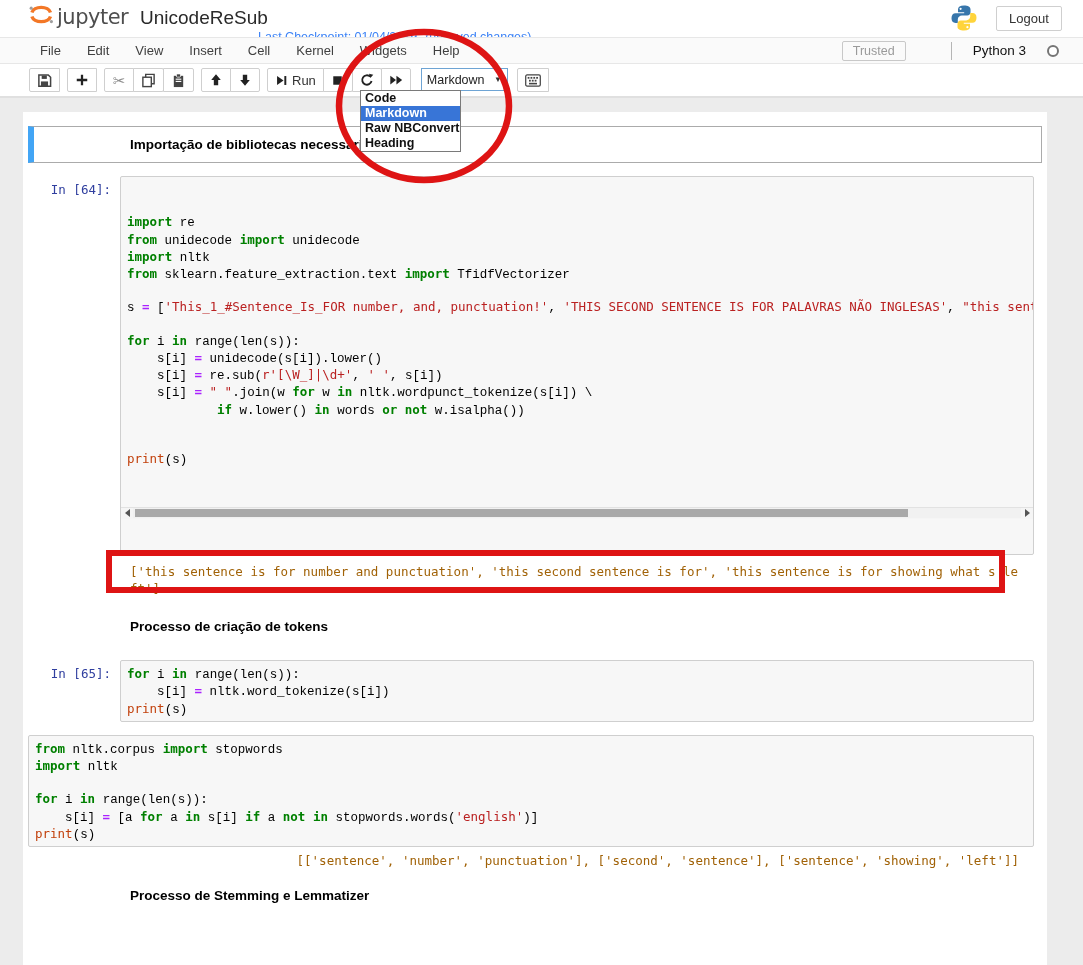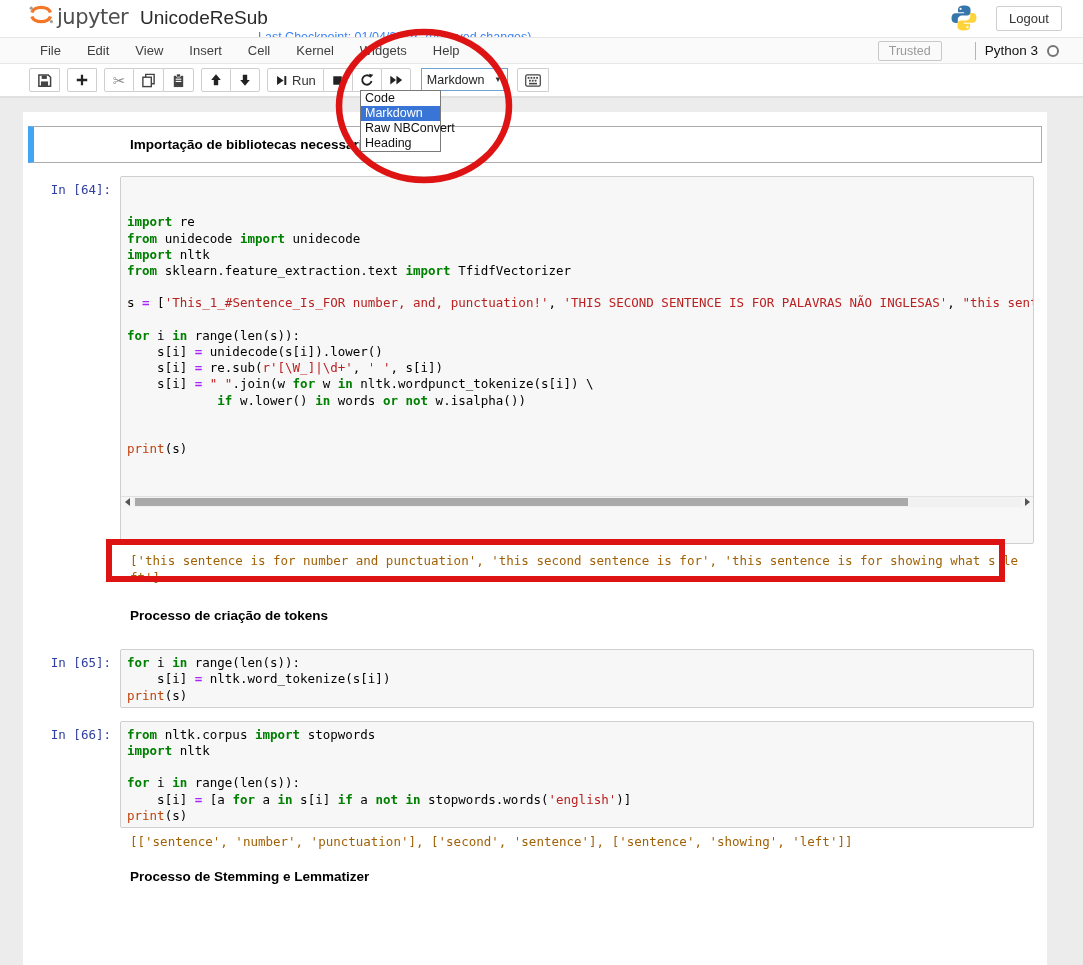--- a/index.html
+++ b/index.html
@@ -13,21 +13,21 @@
   #checkpoint { position:absolute; left:258px; top:30px; font-size:12.5px; color:#3b82f6; }
   #checkpoint span { margin-right:8px; }
   #py-logo { position:absolute; left:950px; top:4px; }
   #logout-btn { position:absolute; left:996px; top:6px; border:1px solid #cfcfcf; border-radius:2px;
                 background:#fff; padding:4px 12px; font-size:13px; color:#333; cursor:pointer; }
 
   
   #menubar { position:relative; height:27px; background:#fafafa; border-top:1px solid #e7e7e7;
              border-bottom:1px solid #e7e7e7; padding-left:27px; display:flex; align-items:center; }
   .menu-item { font-size:13px; color:#404040; padding:4px 13px; cursor:pointer; }
-  #menubar-right { position:absolute; right:24px; top:0; height:100%; display:flex; align-items:center; gap:9px; }
+  #menubar-right { position:absolute; right:24px; top:0; height:100%; display:flex; align-items:center; gap:21px; }
   #trusted-badge { border:1px solid #c8c8c8; border-radius:2px; color:#9a9a9a; font-size:12.5px; padding:2px 10px; }
   #kernel-sep { width:1px; height:18px; background:#b5b5b5; margin-left:24px; }
   #kernel-name { font-size:13.5px; color:#111; }
   #kernel-indicator { width:12px; height:12px; border:2px solid #757575; border-radius:50%; background:#fff; }
 
   
   #toolbar { height:32px; background:#fff; padding:4px 0 0 29px; display:flex; align-items:flex-start; }
   .tb-group { display:flex; margin-right:7px; }
   .tb-btn { height:24px; min-width:30px; padding:2px 7px; background:#fff; border:1px solid #cfcfcf;
             border-radius:2px; display:flex; align-items:center; justify-content:center; gap:4px;
@@ -35,22 +35,22 @@
   .tb-group .tb-btn + .tb-btn { margin-left:-1px; border-radius:0 2px 2px 0; }
   .tb-group .tb-btn:first-child { border-radius:2px 0 0 2px; }
   .tb-btn svg { display:block; }
   #celltype-select { margin-left:3px; margin-right:9px; width:87px; height:23px; border:1px solid #6ea4d4;
                      background:#fff; display:flex; align-items:center; justify-content:space-between;
                      padding:0 5px; font-size:12.5px; color:#222; cursor:pointer; }
   #celltype-caret { font-size:8px; color:#333; }
   #divider-bottom { height:2px; background:#e0e0e0; }
 
   
-  #celltype-popup { position:absolute; left:360px; top:90px; width:81px; background:#fff;
-                    border:1px solid #7a7a7a; z-index:30; font-size:12.5px; }
+  #celltype-popup { position:absolute; left:360px; top:90px; width:101px; background:#fff;
+                    border:1px solid #7a7a7a; z-index:30; font-size:12.5px;font-weight:bold; }
   .ct-option { height:15px; line-height:15px; padding:0 4px; color:#111; cursor:pointer; white-space:nowrap; }
   .ct-option.selected { background:#3875d7; color:#fff; }
 
   
   #page { height:868px; background:#ececec; padding-top:14px; overflow:hidden; }
   #nb-container { margin-left:23px; width:1024px; min-height:854px; background:#fff; padding:14px 0 20px 0; }
 
   .cell-md-selected { margin:0 5px; border:1px solid #ababab; border-left:6px solid #42a5f5;
                       background:#fff; padding:10px 8px 10px 96px; font-size:13.5px; font-weight:bold; color:#000; }
   .cell-md { padding:14px 8px 13px 107px; font-size:13.5px; font-weight:bold; color:#000; }
@@ -59,21 +59,21 @@
   .prompt { width:92px; flex:0 0 92px; text-align:right; padding-right:9px; padding-top:6px;
             color:#303f9f; font-family:"DejaVu Sans Mono", monospace; font-size:12.5px; }
   .input-area { flex:1; margin-right:8px; background:#f7f7f7; border:1px solid #cfcfcf; border-radius:2px;
                 padding:5px 6px 3px 6px; font-family:"DejaVu Sans Mono", monospace; font-size:12.5px;
                 line-height:16.2px; white-space:pre; overflow:hidden; color:#000; }
   .cm-line { min-height:16.2px; }
   .t-k { color:#008000; font-weight:bold; }
   .t-o { color:#aa22ff; font-weight:bold; }
   .t-s { color:#ba2121; }
   .t-b { color:#c2410c; }
-  .t-n { color:#000; }
+  .t-n { color:#000;font-family:Liberation Mono, monospace; }
 
   
   .hscroll { margin:6px -6px 0 -6px; height:12px; border-top:1px solid #e2e2e2; background:#f5f5f5;
              display:flex; align-items:center; }
   .hs-arrow { flex:0 0 12px; height:10px; display:flex; align-items:center; justify-content:center; cursor:pointer; }
   .hs-track { flex:1; height:10px; background:#f1f1f1; position:relative; cursor:pointer; }
   .hs-thumb { position:absolute; left:2px; top:1px; width:87%; height:8px; background:#a9a9a9; cursor:grab; }
   .tri-l { width:0; height:0; border-top:4px solid transparent; border-bottom:4px solid transparent; border-right:5px solid #555; }
   .tri-r { width:0; height:0; border-top:4px solid transparent; border-bottom:4px solid transparent; border-left:5px solid #555; }
 
@@ -279,25 +279,24 @@
 
     <div class="cell-md">Processo de criação de tokens</div>
 
     <div class="cell-code">
       <div class="prompt">In [65]:</div>
       <div class="input-area"><div><div class="cm-line"><span class="t-k">for</span><span class="t-n"> i </span><span class="t-k">in</span><span class="t-n"> range(len(s)):</span></div><div class="cm-line"><span class="t-n">    s[i] </span><span class="t-o">=</span><span class="t-n"> nltk.word_tokenize(s[i])</span></div><div class="cm-line"><span class="t-b">print</span><span class="t-n">(s)</span></div></div></div>
     </div>
 
 
     <div class="cell-code">
-      <div class="prompt">In [66]:</div>
       <div class="input-area"><div><div class="cm-line"><span class="t-k">from</span><span class="t-n"> nltk.corpus </span><span class="t-k">import</span><span class="t-n"> stopwords</span></div><div class="cm-line"><span class="t-k">import</span><span class="t-n"> nltk</span></div><div class="cm-line">&nbsp;</div><div class="cm-line"><span class="t-k">for</span><span class="t-n"> i </span><span class="t-k">in</span><span class="t-n"> range(len(s)):</span></div><div class="cm-line"><span class="t-n">    s[i] </span><span class="t-o">=</span><span class="t-n"> [a </span><span class="t-k">for</span><span class="t-n"> a </span><span class="t-k">in</span><span class="t-n"> s[i] </span><span class="t-k">if</span><span class="t-n"> a </span><span class="t-k">not</span><span class="t-n"> </span><span class="t-k">in</span><span class="t-n"> stopwords.words(</span><span class="t-s">'english'</span><span class="t-n">)]</span></div><div class="cm-line"><span class="t-b">print</span><span class="t-n">(s)</span></div></div></div>
     </div>
     <div class="out-row">
-      <div class="output" style="padding-top:5px;padding-bottom:5px;">[['sentence', 'number', 'punctuation'], ['second', 'sentence'], ['sentence', 'showing', 'left']]</div>
+      <div class="output" style="padding-top:5px;padding-bottom:5px;text-align:right;">[['sentence', 'number', 'punctuation'], ['second', 'sentence'], ['sentence', 'showing', 'left']]</div>
     </div>
 
     <div class="cell-md">Processo de Stemming e Lemmatizer</div>
 
   </div>
 </div>
 
 <svg id="annot-ellipse" viewBox="0 0 182 160">
   <ellipse cx="91" cy="80" rx="85" ry="74" fill="none" stroke="#de1414" stroke-width="6.5"></ellipse>
 </svg>

